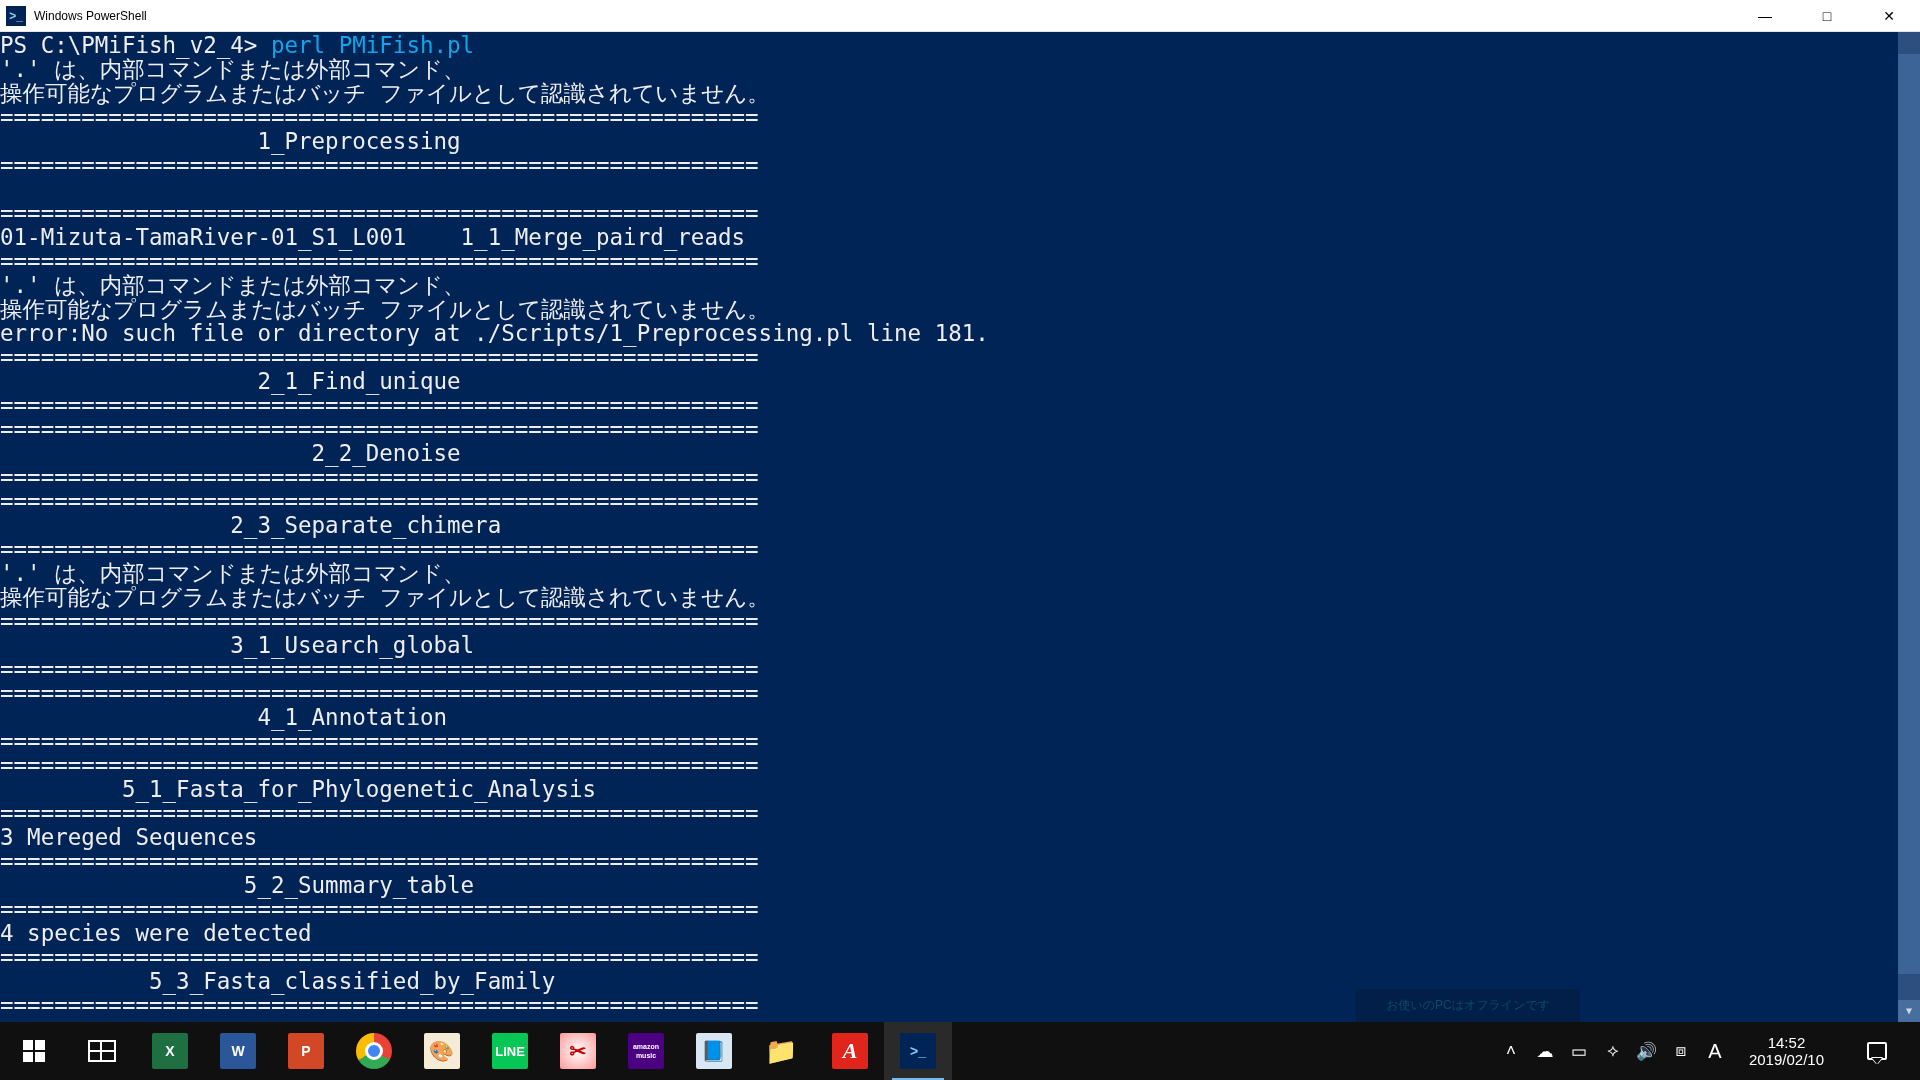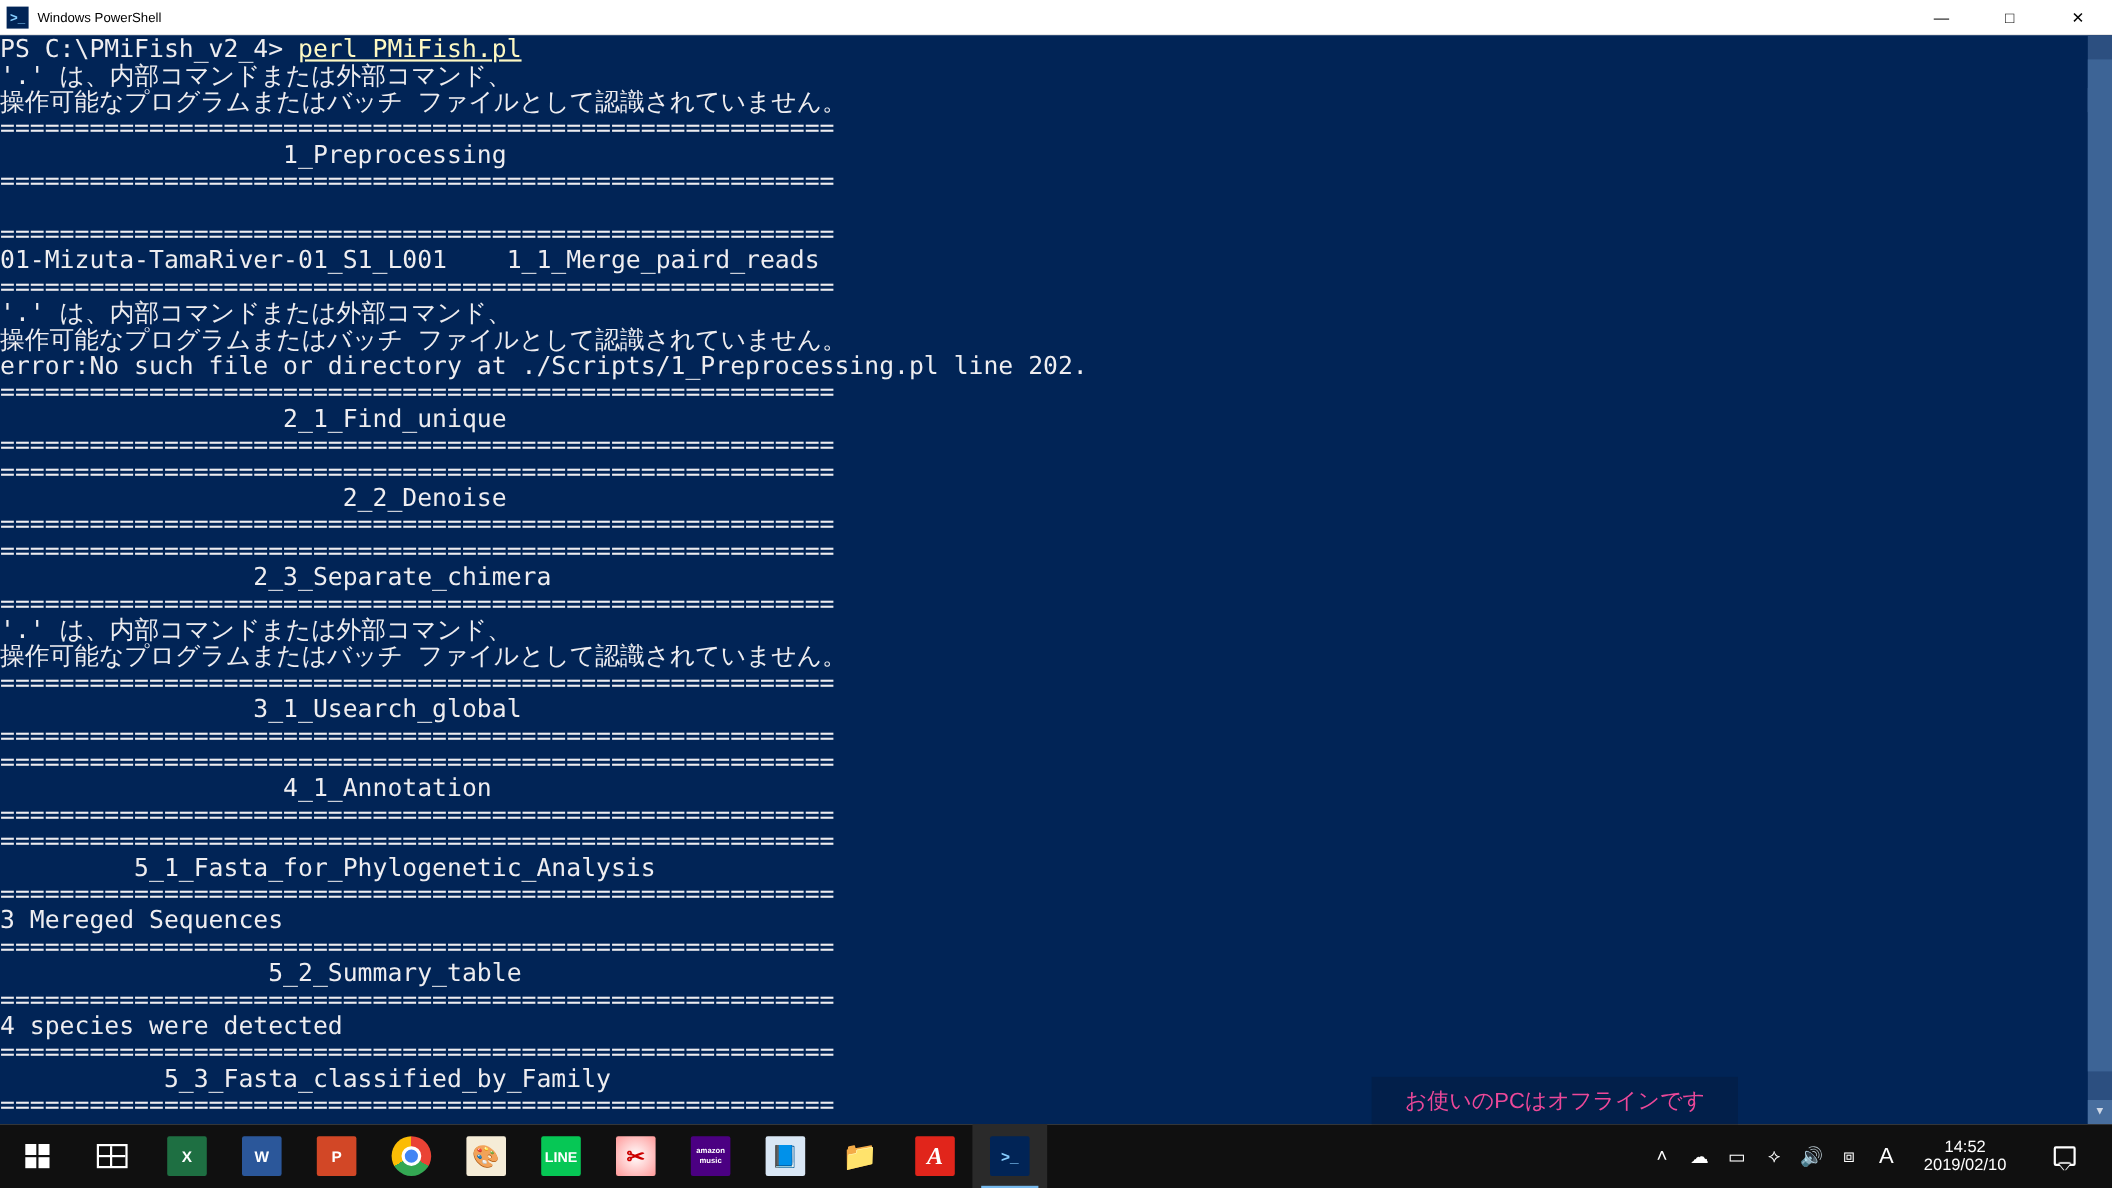--- a/index.html
+++ b/index.html
@@ -40,21 +40,21 @@
   background: #012456;
   color: #eeedf0;
   font-family: "MS Gothic","Lucida Console","Consolas",monospace;
   font-size: 22.5px;
   line-height: 24px;
   white-space: pre;
   overflow: hidden;
   padding: 1px 0 0 0;
   position: relative;
 }
-.console .cmd { color: #fef9c3; text-decoration: underline; }
+.console .cmd { color: #0ea5e9; }
 .scrollbar {
   position:absolute; right:0; top:0; width:22px; height:100%;
   background:#2c4f80;
 }
 .sb-arrow {
   width:22px; height:22px; background:#486e9e;
   display:flex;align-items:center;justify-content:center;
   color:#cfd8e6; font-size:10px;
 }
 .sb-arrow.bottom{position:absolute;bottom:0;}
@@ -84,23 +84,23 @@
 .taskview-ic{width:28px;height:22px;border:2px solid #fff;position:relative;}
 .taskview-ic::before,.taskview-ic::after{content:"";position:absolute;background:#fff;}
 .taskview-ic::before{width:2px;height:18px;left:10px;top:0;}
 .taskview-ic::after{width:24px;height:2px;top:8px;left:0;}
 .notif{width:58px;height:58px;display:flex;align-items:center;justify-content:center;}
 .notif-ic{width:20px;height:18px;border:2px solid #fff;border-radius:2px;position:relative;}
 .notif-ic::after{content:"";position:absolute;bottom:-6px;left:3px;width:0;height:0;border-left:5px solid transparent;border-right:5px solid transparent;border-top:6px solid #101010;filter:drop-shadow(0 -1px 0 #fff) drop-shadow(-1px 0 0 #fff) drop-shadow(1px 0 0 #fff);}
 .hidden-banner{
   position:absolute; bottom:58px; right:340px;
   background:rgba(3,30,70,0.7);
-  color:#ec4899;
+  color:#0c4a6e;
   padding:8px 30px;
-  font-size:20px;
+  font-size:12px;
 }
 </style>
 </head>
 <body>
 
 <div class="titlebar">
   <div class="titlebar-icon">&gt;_</div>
   <div class="titlebar-text">Windows PowerShell</div>
   <div class="titlebar-controls">
     <div class="tb-btn">—</div>
@@ -114,21 +114,21 @@
 <span>操作可能なプログラムまたはバッチ ファイルとして認識されていません。</span>
 <span>========================================================</span>
 <span>                   1_Preprocessing</span>
 <span>========================================================</span>
 
 <span>========================================================</span>
 <span>01-Mizuta-TamaRiver-01_S1_L001    1_1_Merge_paird_reads</span>
 <span>========================================================</span>
 <span>'.' は、内部コマンドまたは外部コマンド、</span>
 <span>操作可能なプログラムまたはバッチ ファイルとして認識されていません。</span>
-<span>error:No such file or directory at ./Scripts/1_Preprocessing.pl line 202.</span>
+<span>error:No such file or directory at ./Scripts/1_Preprocessing.pl line 181.</span>
 <span>========================================================</span>
 <span>                   2_1_Find_unique</span>
 <span>========================================================</span>
 <span>========================================================</span>
 <span>                       2_2_Denoise</span>
 <span>========================================================</span>
 <span>========================================================</span>
 <span>                 2_3_Separate_chimera</span>
 <span>========================================================</span>
 <span>'.' は、内部コマンドまたは外部コマンド、</span>

